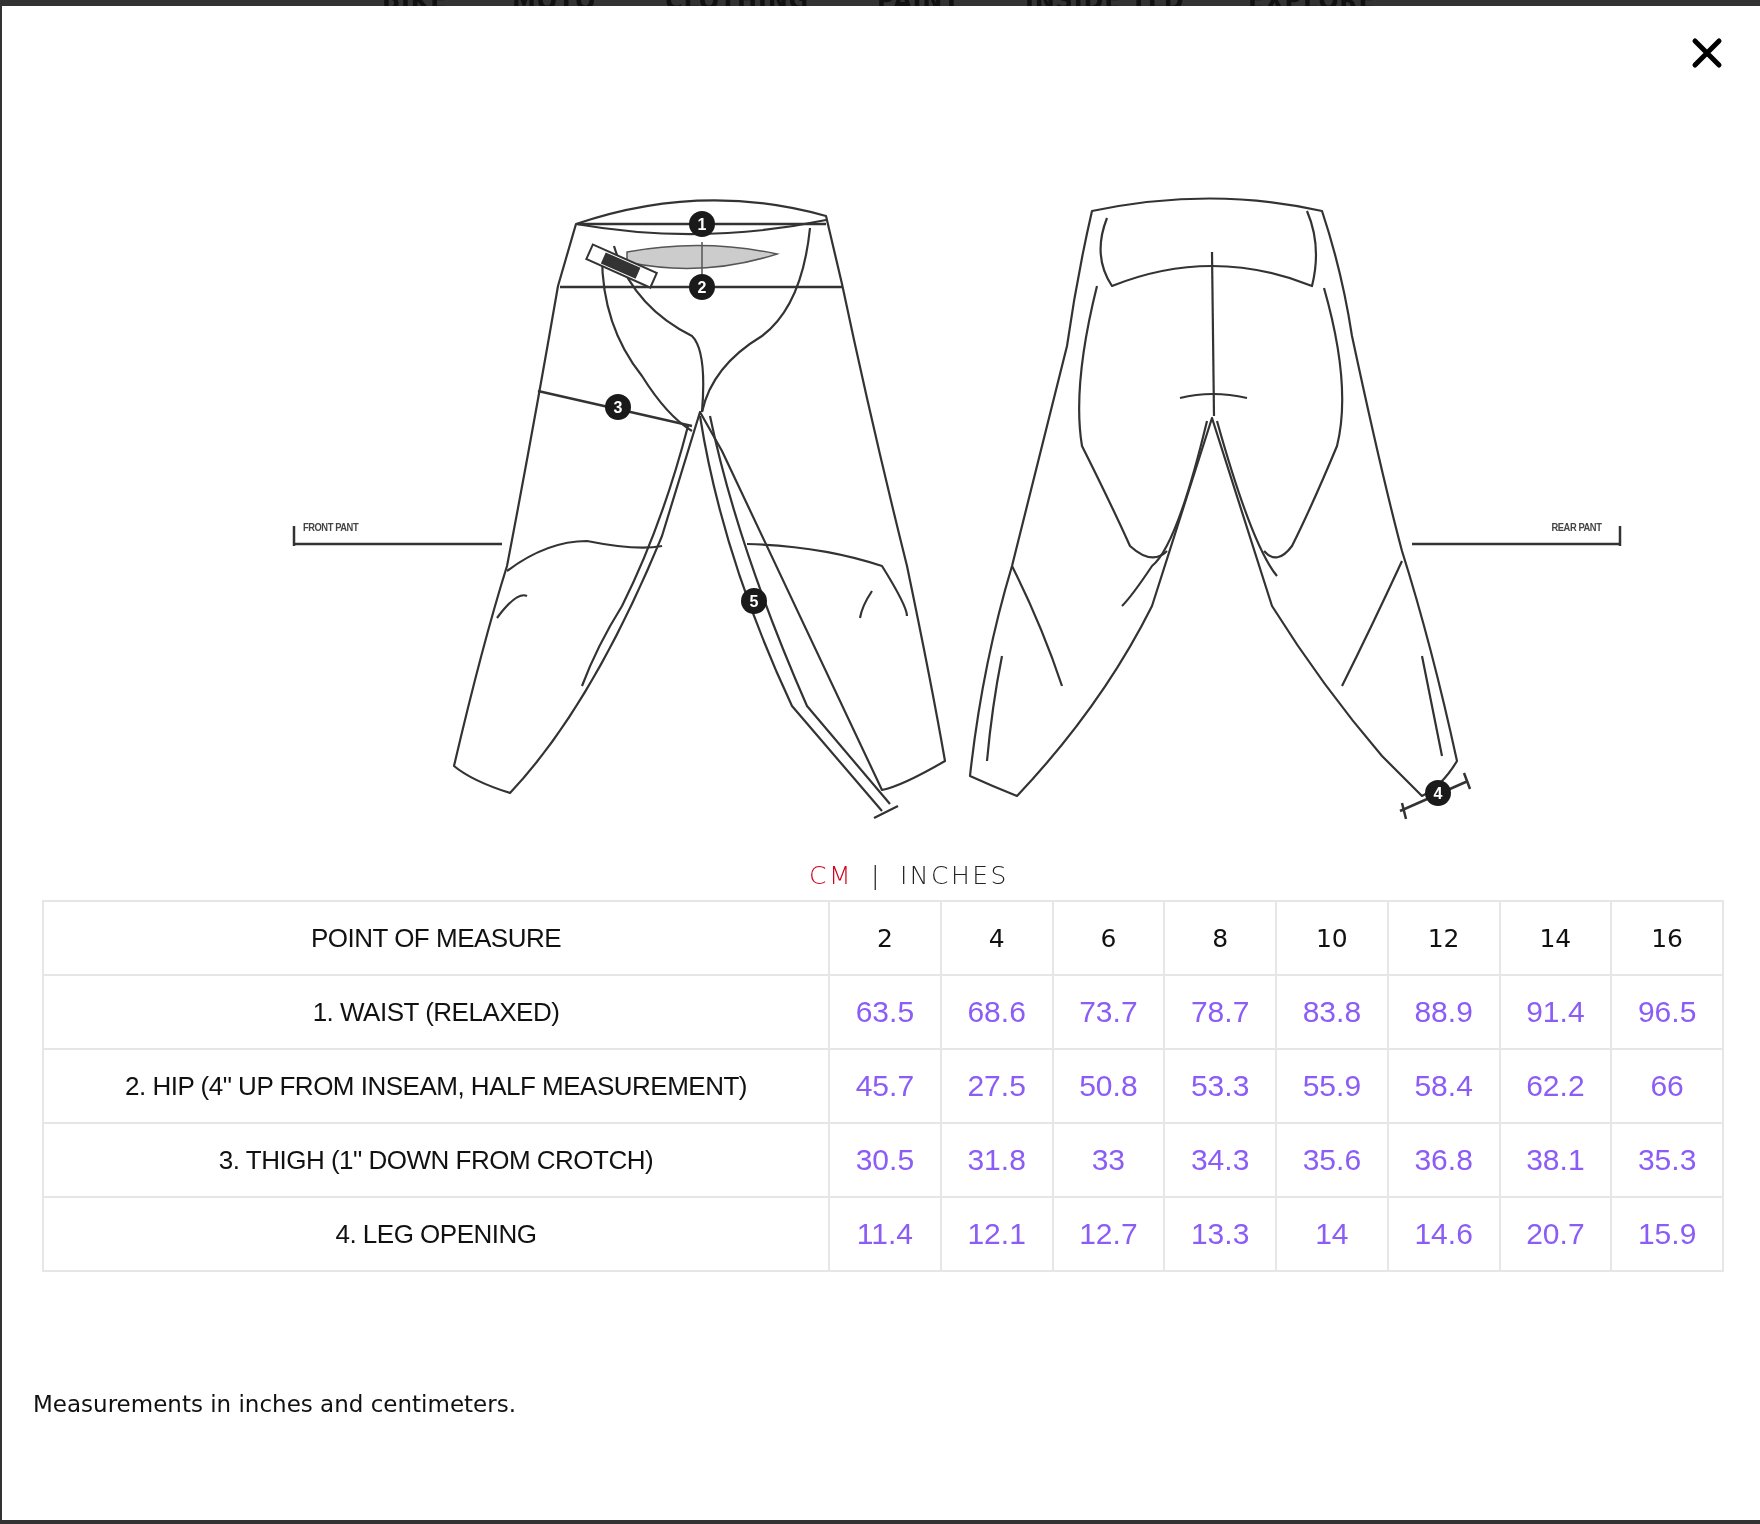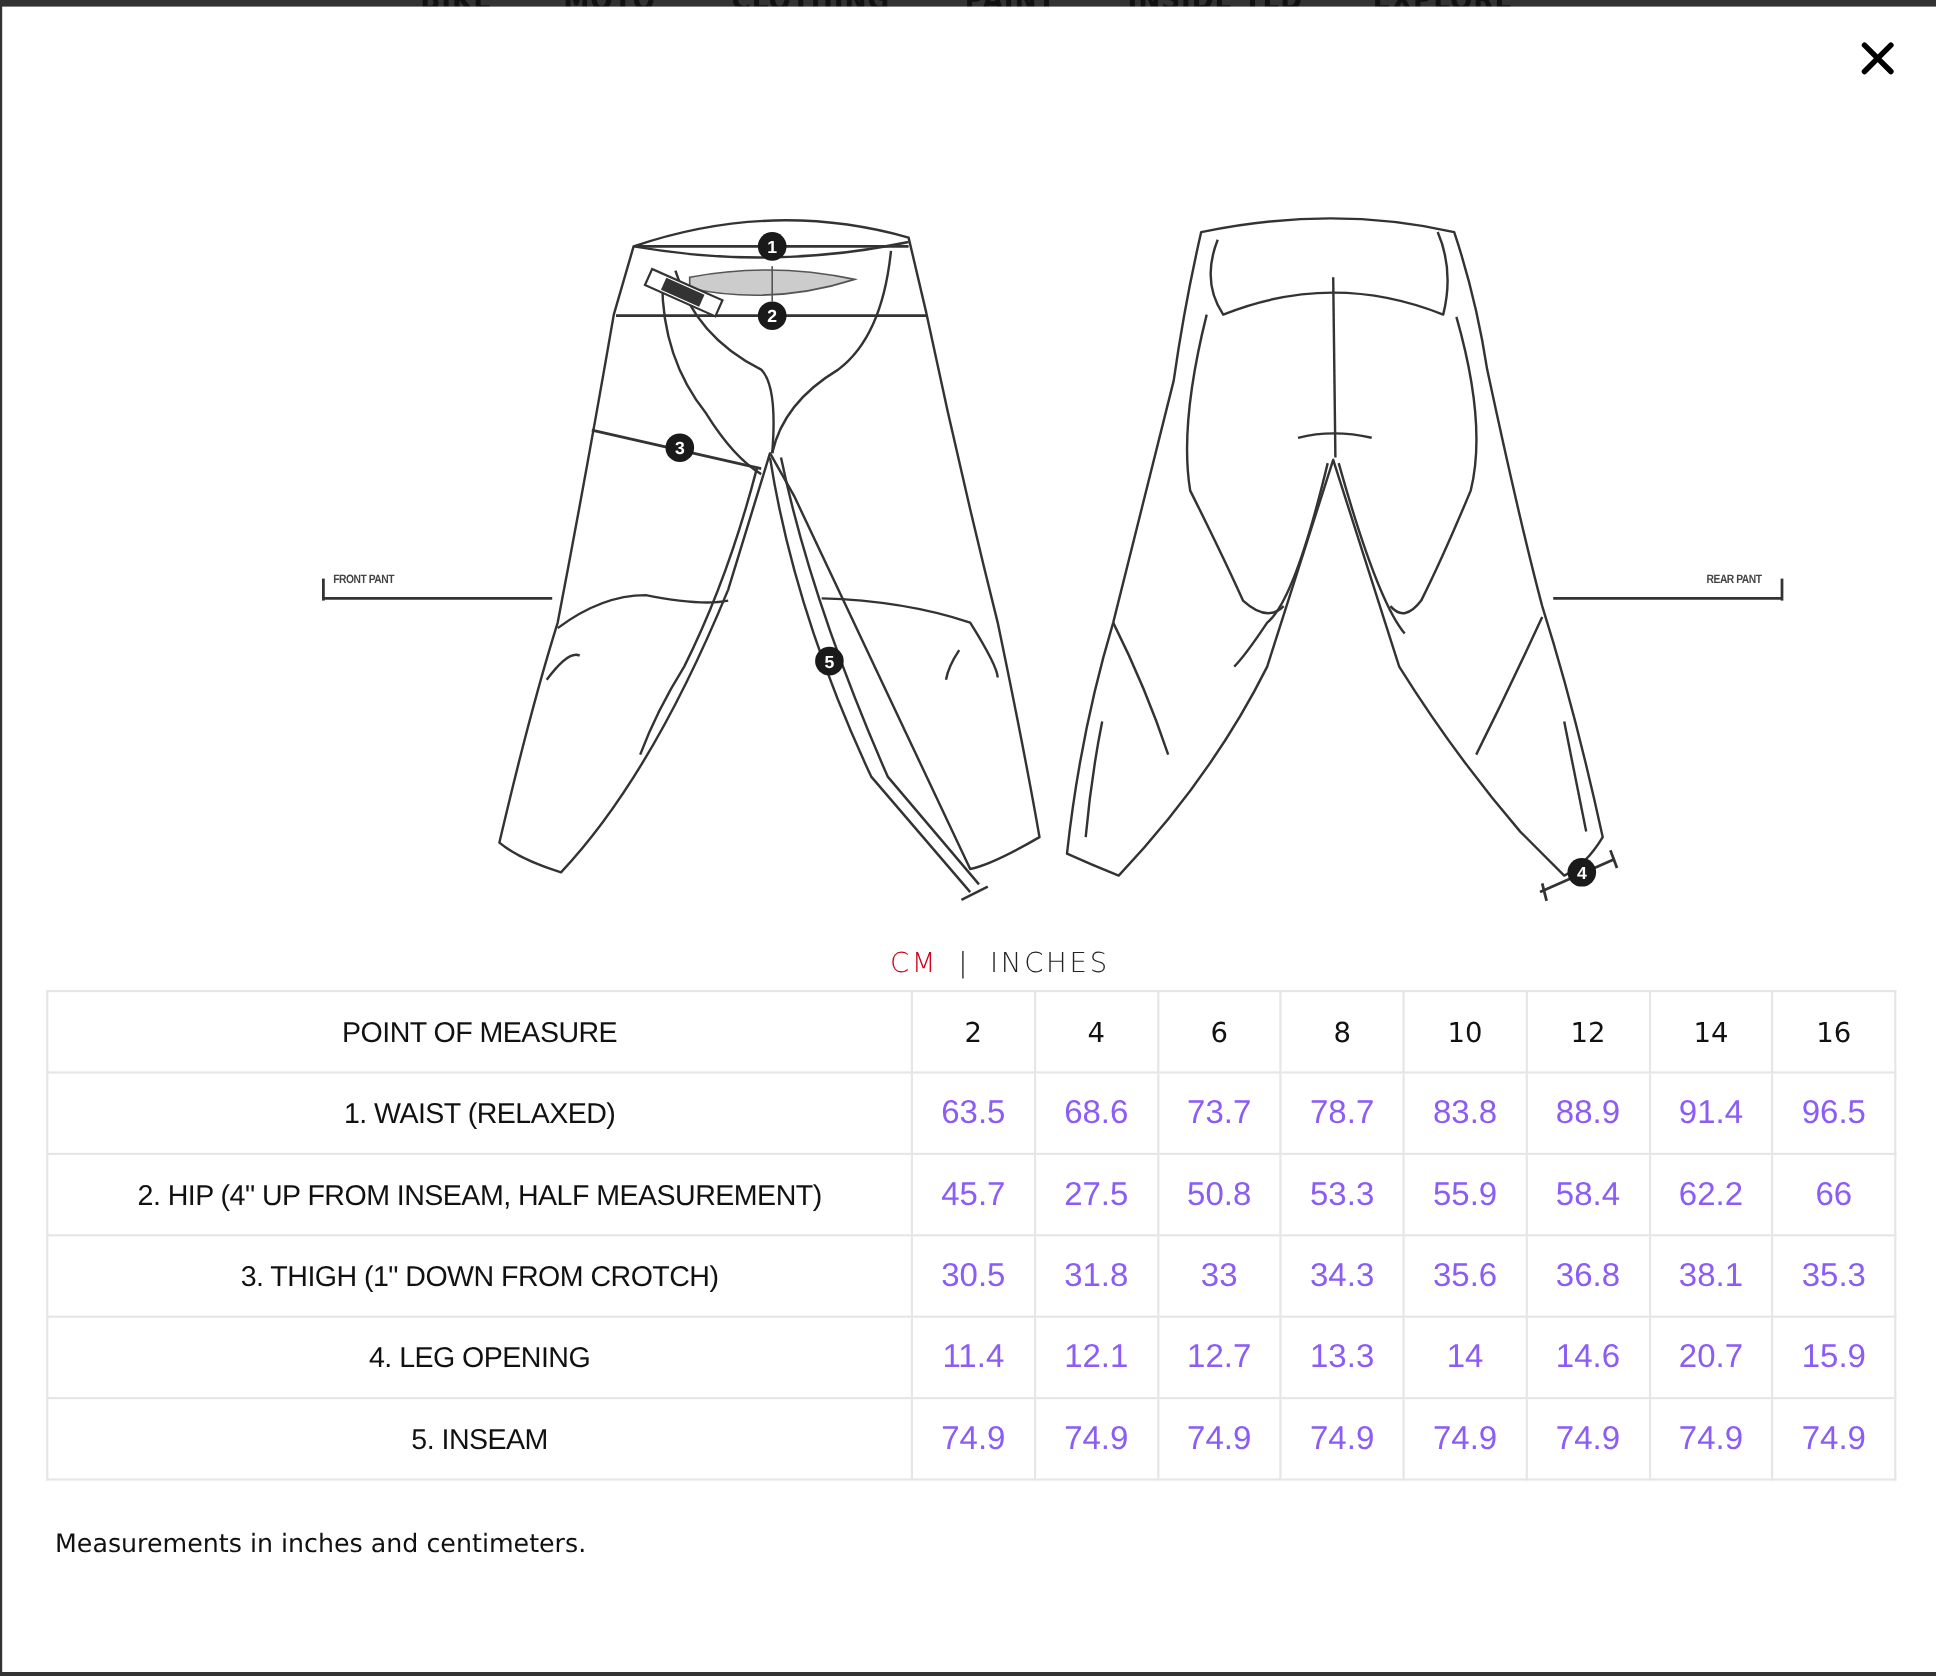--- a/index.html
+++ b/index.html
@@ -48,21 +48,21 @@
     border: 2px solid #e6e6e6; height: 72px; text-align: center;
     font-size: 25px; color: #111; padding: 0;
   }
   table.size-table th { font-weight: normal; font-family: "DejaVu Sans", sans-serif; font-size: 25px; }
   table.size-table th.pom { font-family: "Liberation Sans", sans-serif; font-size: 26px; letter-spacing: -0.5px; margin-left: 22px; }
   table.size-table td.label { font-family: "Liberation Sans", sans-serif; font-size: 26px; letter-spacing: -0.5px; border-radius: 29px; }
   table.size-table td.val { font-family: "Liberation Sans", sans-serif; font-size: 30px; color: #8b5cf6; }
   col.c0 { width: 786px; }
   col.cn { width: 111.75px; }
   .note {
-    position: absolute; left: 48px; top: 1385px;
+    position: absolute; left: 31px; top: 1385px;
     font-family: "DejaVu Sans", sans-serif; font-size: 23px; color: #111;
   }
 </style>
 </head>
 <body>
 
 <div class="bg-nav">
   <span style="left:382px">BIKE</span>
   <span style="left:512px">MOTO</span>
   <span style="left:665px">CLOTHING</span>
@@ -232,28 +232,17 @@
         <td class="label">4. LEG OPENING</td>
         <td class="val">11.4</td>
         <td class="val">12.1</td>
         <td class="val">12.7</td>
         <td class="val">13.3</td>
         <td class="val">14</td>
         <td class="val">14.6</td>
         <td class="val">20.7</td>
         <td class="val">15.9</td>
       </tr>
-      <tr>
-        <td class="label">5. INSEAM</td>
-        <td class="val">74.9</td>
-        <td class="val">74.9</td>
-        <td class="val">74.9</td>
-        <td class="val">74.9</td>
-        <td class="val">74.9</td>
-        <td class="val">74.9</td>
-        <td class="val">74.9</td>
-        <td class="val">74.9</td>
-      </tr>
     </tbody>
   </table>
 
   <div class="note">Measurements in inches and centimeters.</div>
 </div>
 
 </body></html>

